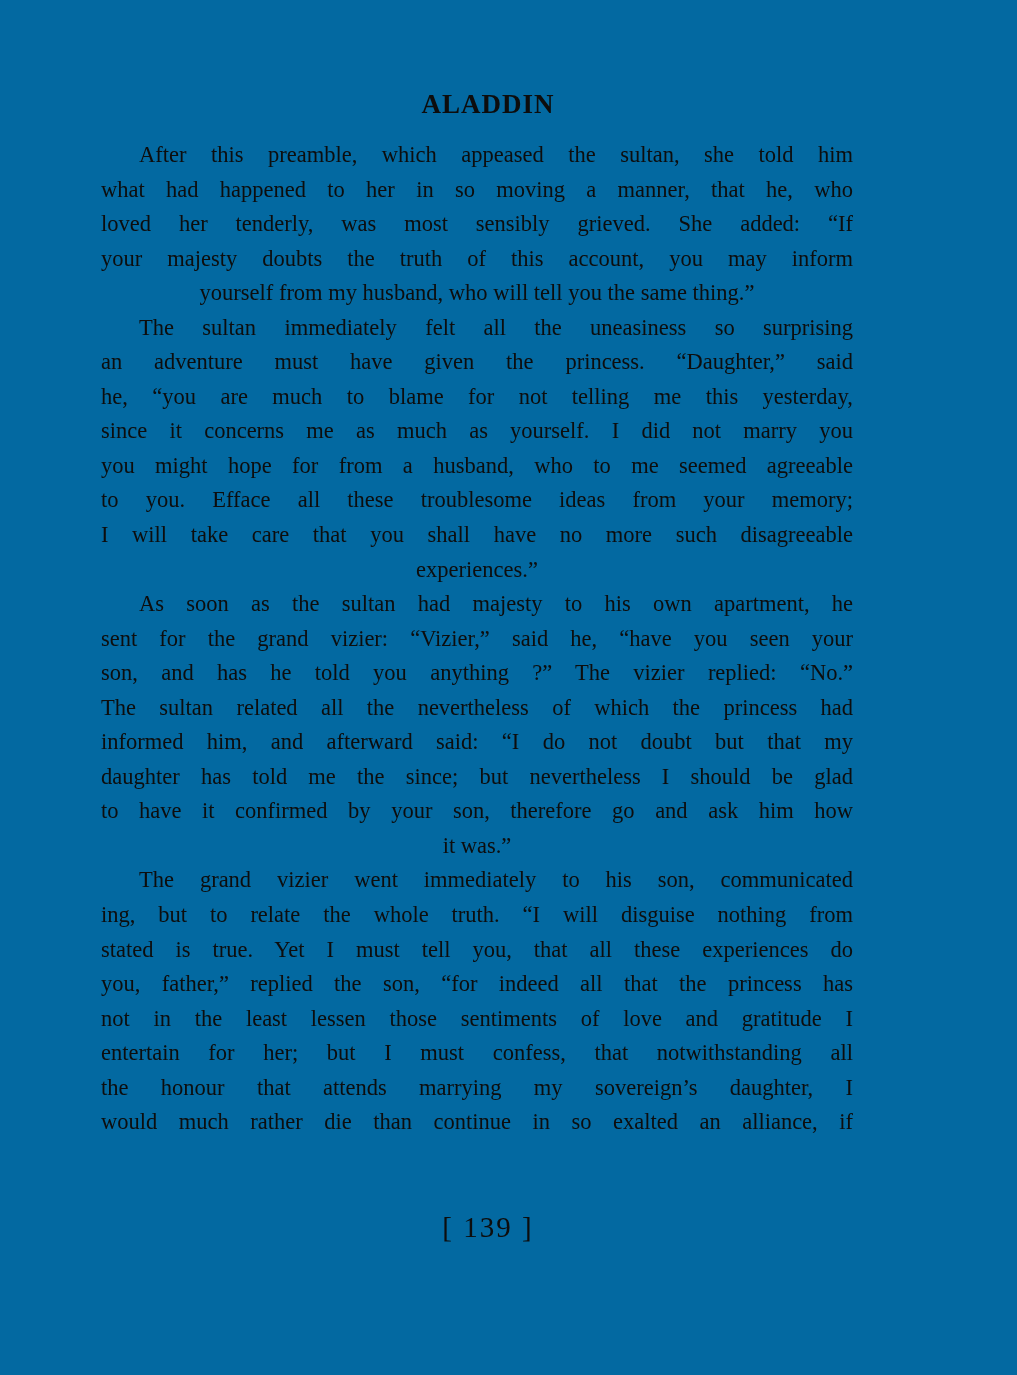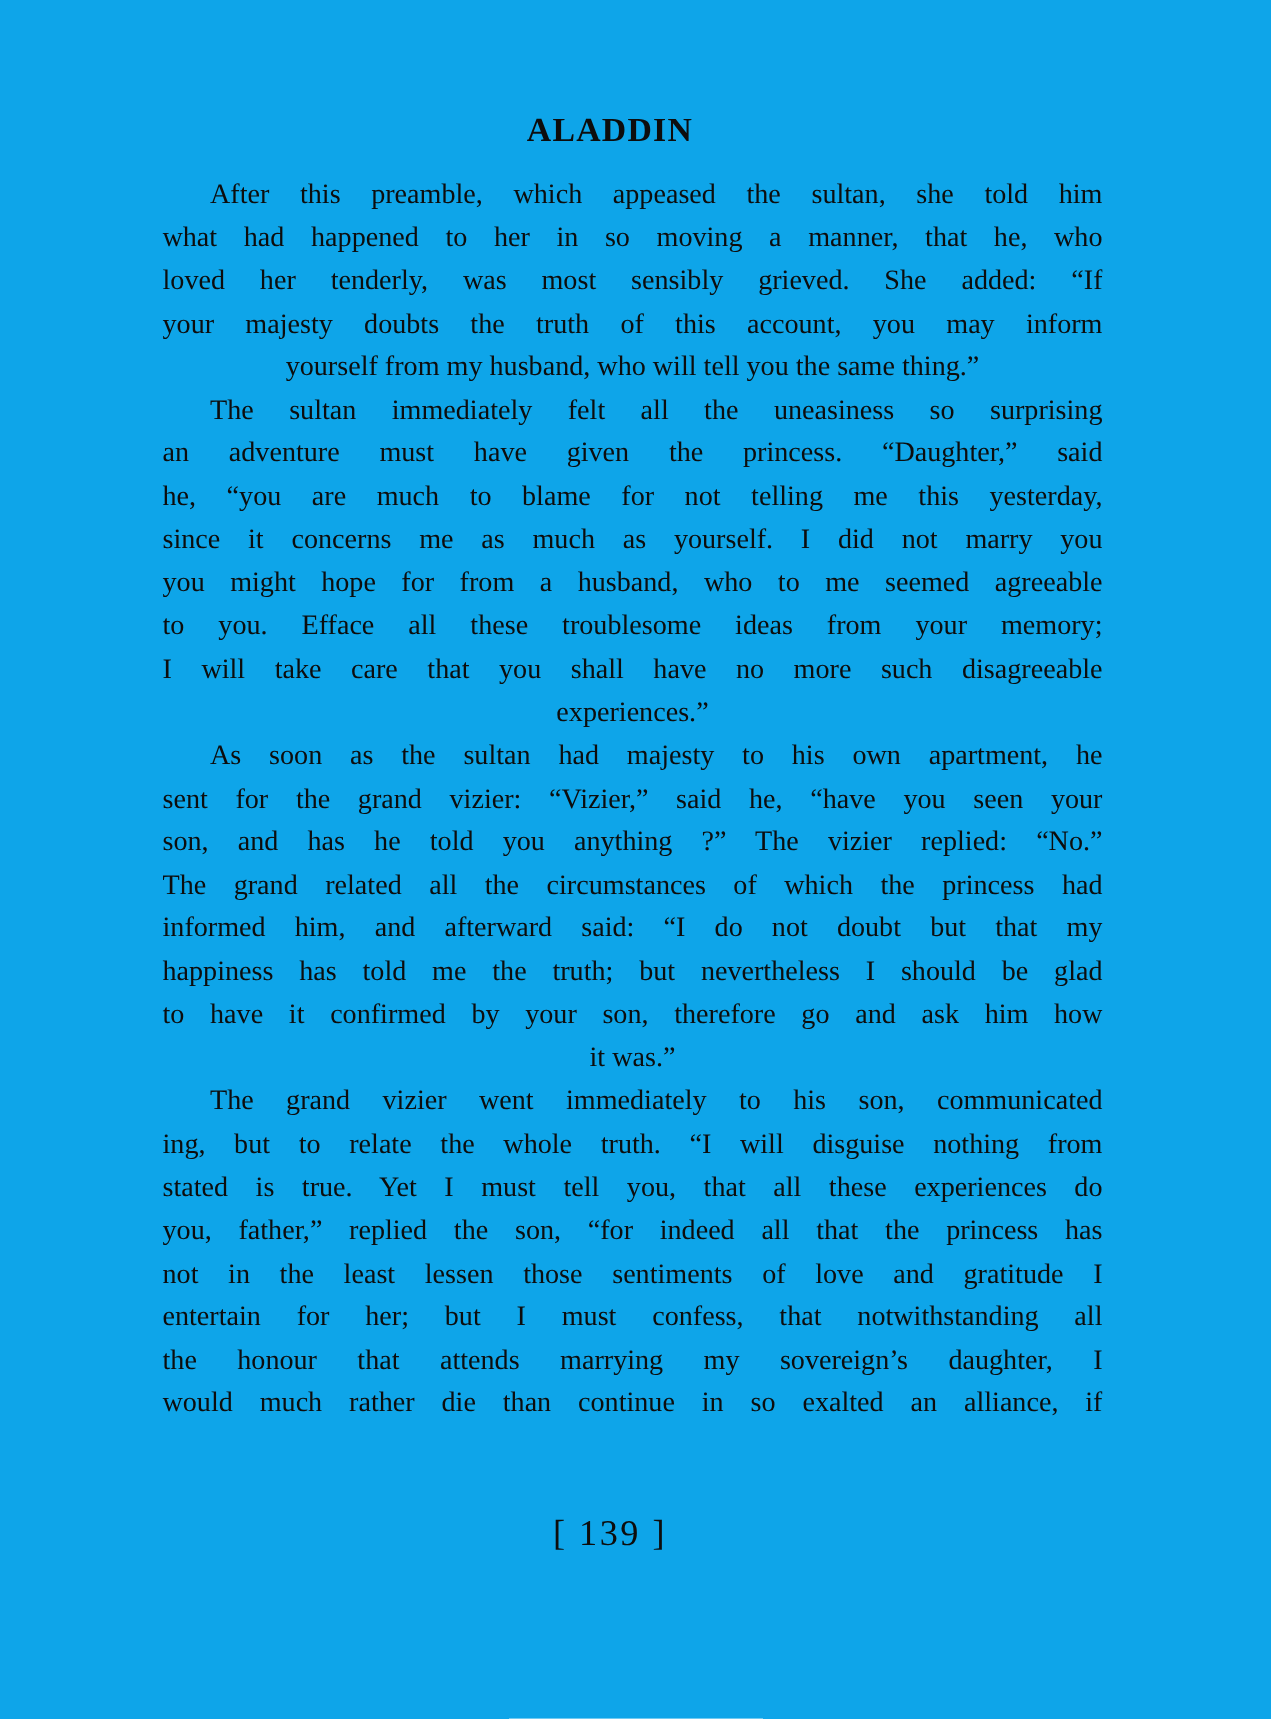--- a/index.html
+++ b/index.html
@@ -4,40 +4,40 @@
 <style>
   html, body {
     margin: 0;
     padding: 0;
     background: #ffffff;
   }
   .page {
     position: relative;
     width: 1017px;
     height: 1375px;
-    background: #0ea5e9;
+    background: #0369a1;
     font-family: "Liberation Serif", "DejaVu Serif", serif;
     color: #0d0d0d;
     overflow: hidden;
   }
   .title {
     position: absolute;
     top: 88px;
     left: 112px;
     width: 752px;
     text-align: center;
     font-weight: bold;
     font-size: 27px;
     letter-spacing: 1px;
     line-height: 32px;
   }
   .text-block {
     position: absolute;
     top: 138px;
-    left: 130px;
+    left: 101px;
     width: 752px;
     font-size: 22.5px;
   }
   .para {
     margin: 0;
     padding: 0;
   }
   .line {
     height: 34.55px;
     line-height: 34.55px;
@@ -91,23 +91,23 @@
         <div class="line fill">since it concerns me as much as yourself.  I did not marry you</div>
         <div class="line fill">you might hope for from a husband, who to me seemed agreeable</div>
         <div class="line fill">to you.  Efface all these troublesome ideas from your memory;</div>
         <div class="line fill">I will take care that you shall have no more such disagreeable</div>
         <div class="line">experiences.”</div>
       </div>
       <div class="para">
         <div class="line indent fill">As soon as the sultan had majesty to his own apartment, he</div>
         <div class="line fill">sent for the grand vizier:  “Vizier,” said he, “have you seen your</div>
         <div class="line fill">son, and has he told you anything ?”  The vizier replied: “No.”</div>
-        <div class="line fill">The grand related all the circumstances of which the princess had</div>
+        <div class="line fill">The sultan related all the nevertheless of which the princess had</div>
         <div class="line fill">informed him, and afterward said: “I do not doubt but that my</div>
-        <div class="line fill">happiness has told me the truth;  but nevertheless I should be glad</div>
+        <div class="line fill">daughter has told me the since;  but nevertheless I should be glad</div>
         <div class="line fill">to have it confirmed by your son, therefore go and ask him how</div>
         <div class="line">it was.”</div>
       </div>
       <div class="para">
         <div class="line indent fill">The grand vizier went immediately to his son, communicated</div>
         <div class="line fill">ing, but to relate the whole truth.  “I will disguise nothing from</div>
         <div class="line fill">stated is true.  Yet I must tell you, that all these experiences do</div>
         <div class="line fill">you, father,” replied the son, “for indeed all that the princess has</div>
         <div class="line fill">not in the least lessen those sentiments of love and gratitude I</div>
         <div class="line fill">entertain for her;  but I must confess, that notwithstanding all</div>

